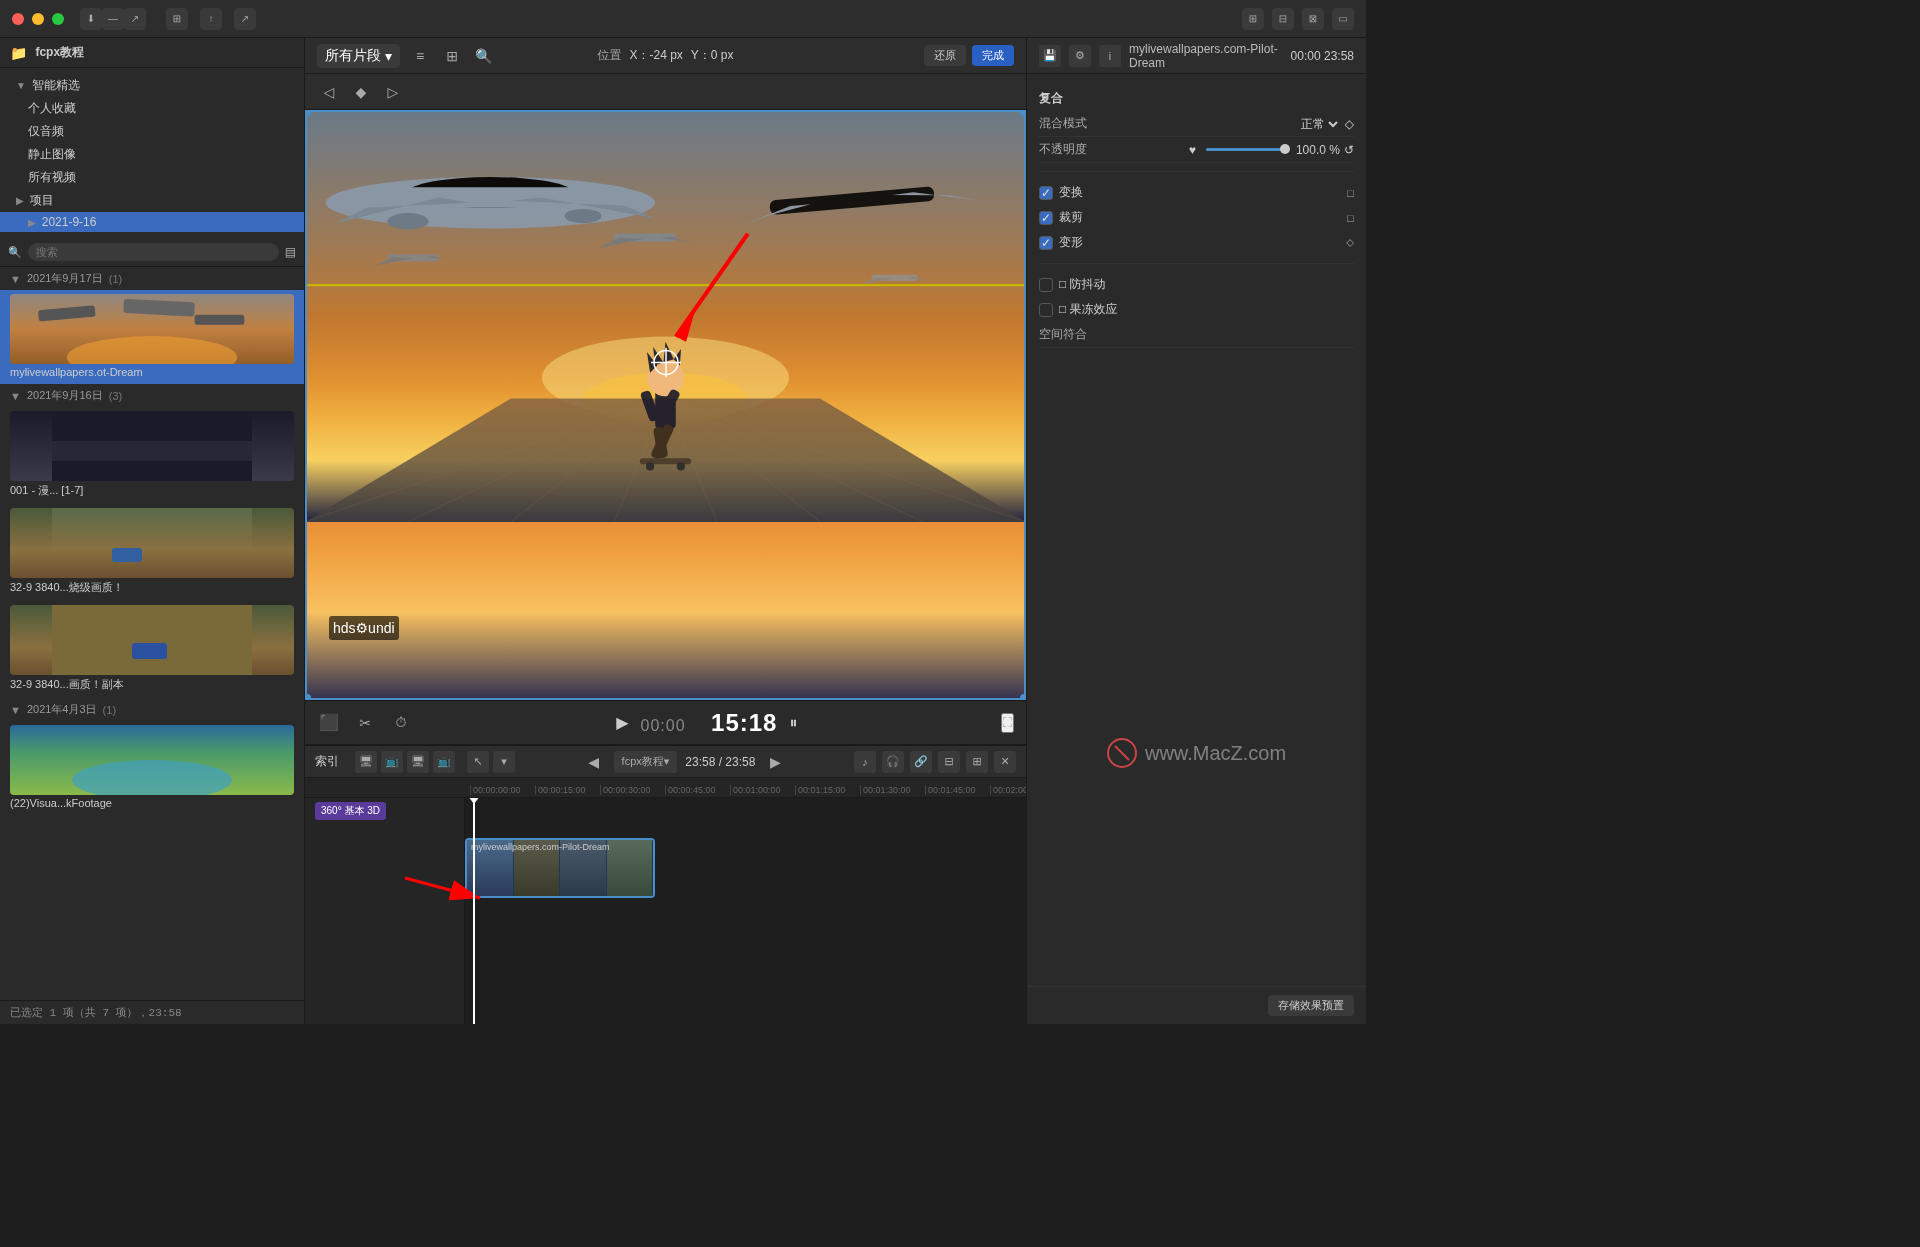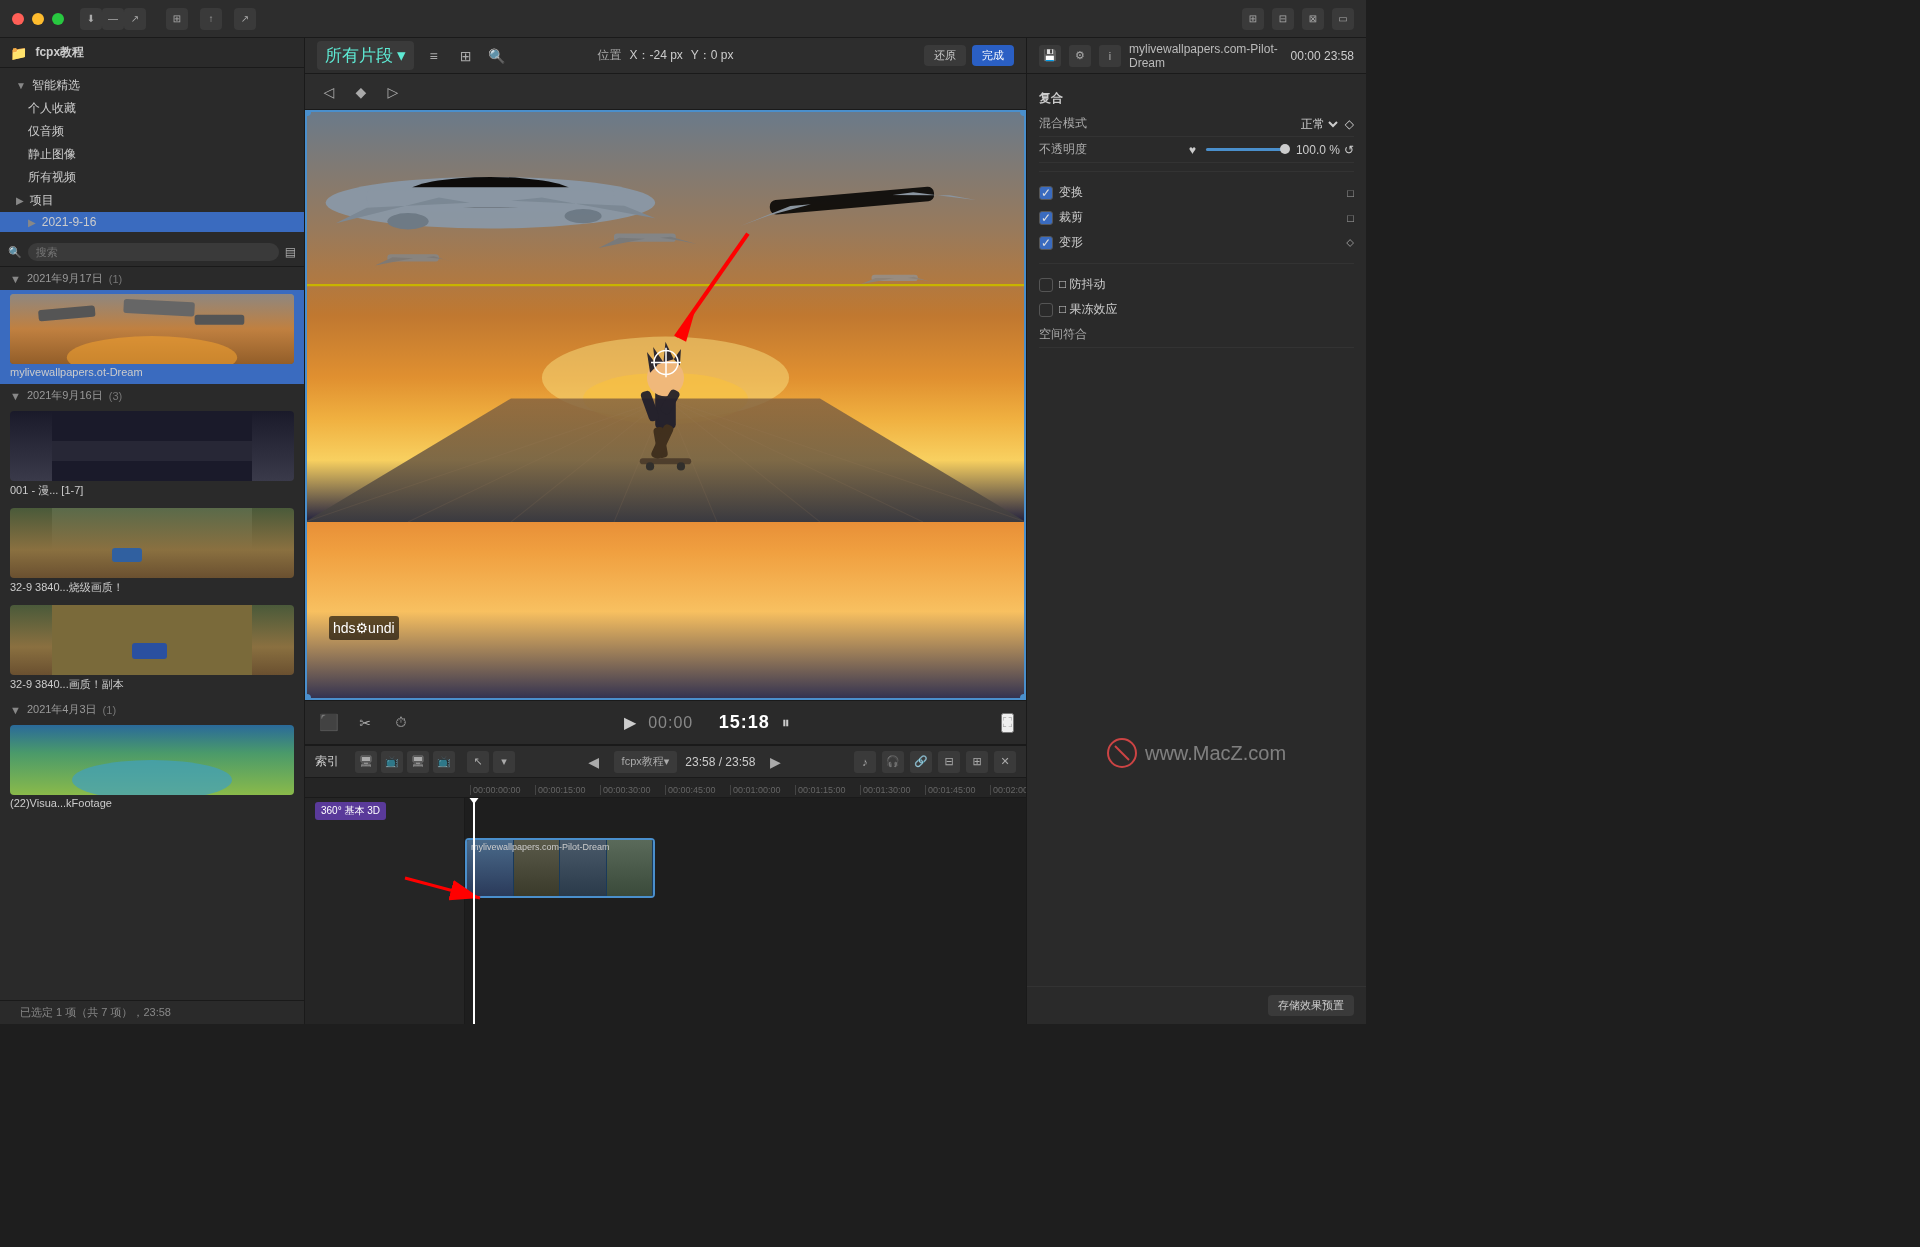--- a/index.html
+++ b/index.html
@@ -142,24 +142,25 @@
     }
     .thumb-label {
       font-size: 11px;
       color: #ccc;
       padding: 2px 0;
       white-space: nowrap;
       overflow: hidden;
       text-overflow: ellipsis;
     }
     .status-bar-left {
-      padding: 4px 20px;
+      padding: 4px 10px;
       font-size: 11px;
       color: #888;
       border-top: 1px solid #1a1a1a;
+      font-family: Liberation Mono, monospace;
     }
 
     
     #center-area {
       flex: 1;
       display: flex;
       flex-direction: column;
       background: #1e1e1e;
       min-width: 0;
     }
@@ -562,22 +563,22 @@
       position: absolute; right: 12px;
       display: flex; align-items: center; gap: 6px;
     }
     .tt-dropdown {
       display: flex;
       align-items: center;
       gap: 4px;
       background: #3a3a3a;
       border: none;
       border-radius: 4px;
-      color: #5eead4;
-      font-size: 17px;
+      color: #ffffff;
+      font-size: 14px;
       padding: 3px 8px;
       cursor: pointer;
       text-align: center;
     }
     .tt-icon-btn {
       width: 24px; height: 24px;
       background: none;
       border: none;
       color: #aaa;
       font-size: 14px;
@@ -898,21 +899,21 @@
     </div>
 
     <div id="playback-bar">
       <button class="tt-icon-btn" style="font-size:16px">⬛</button>
       <button class="tt-icon-btn">✂</button>
       <button class="tt-icon-btn">⏱</button>
       <div style="flex:1; display:flex; align-items:center; justify-content:center; gap:12px;">
         <button class="pb-btn">▶</button>
         <span class="timecode">
           <span style="color:#888">00:00</span>
-          <span style="color:white; font-weight:700; margin-left:20px; font-size:18px">15:18</span>
+          <span style="color:white; font-weight:700; margin-left:20px; font-size:24px">15:18</span>
         </span>
         <button class="pb-btn">⏸</button>
       </div>
       <button class="fullscreen-btn">⛶</button>
     </div>
 
     <div id="timeline-area">
 
       <div id="timeline-toolbar">
         <span class="tl-label">索引</span>

